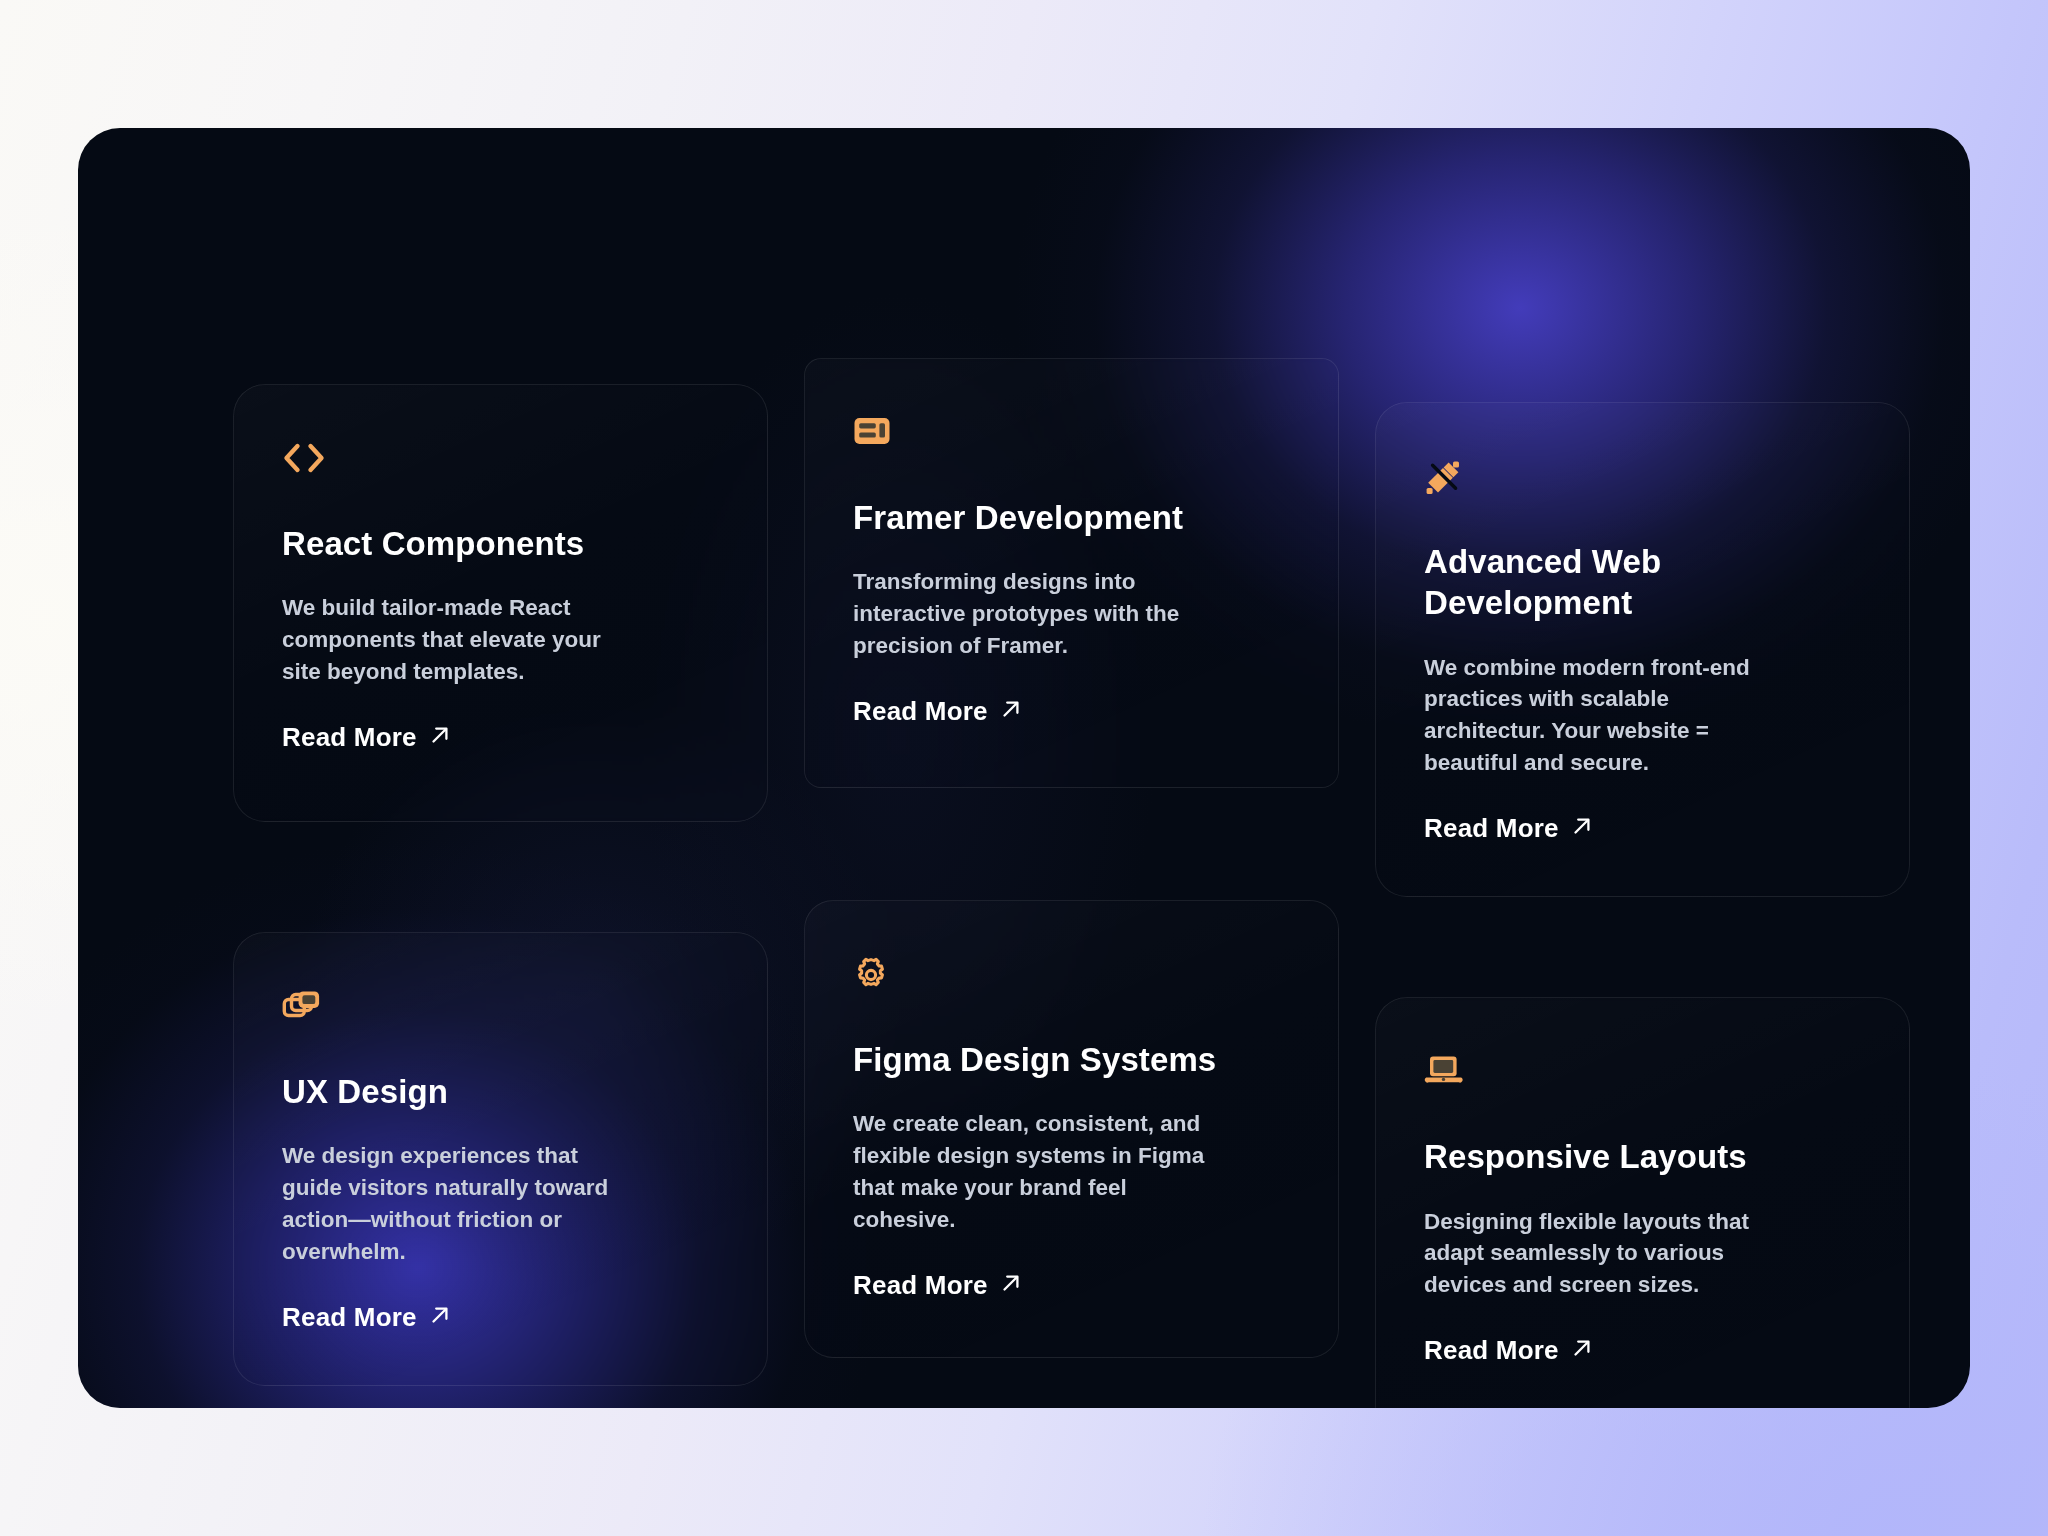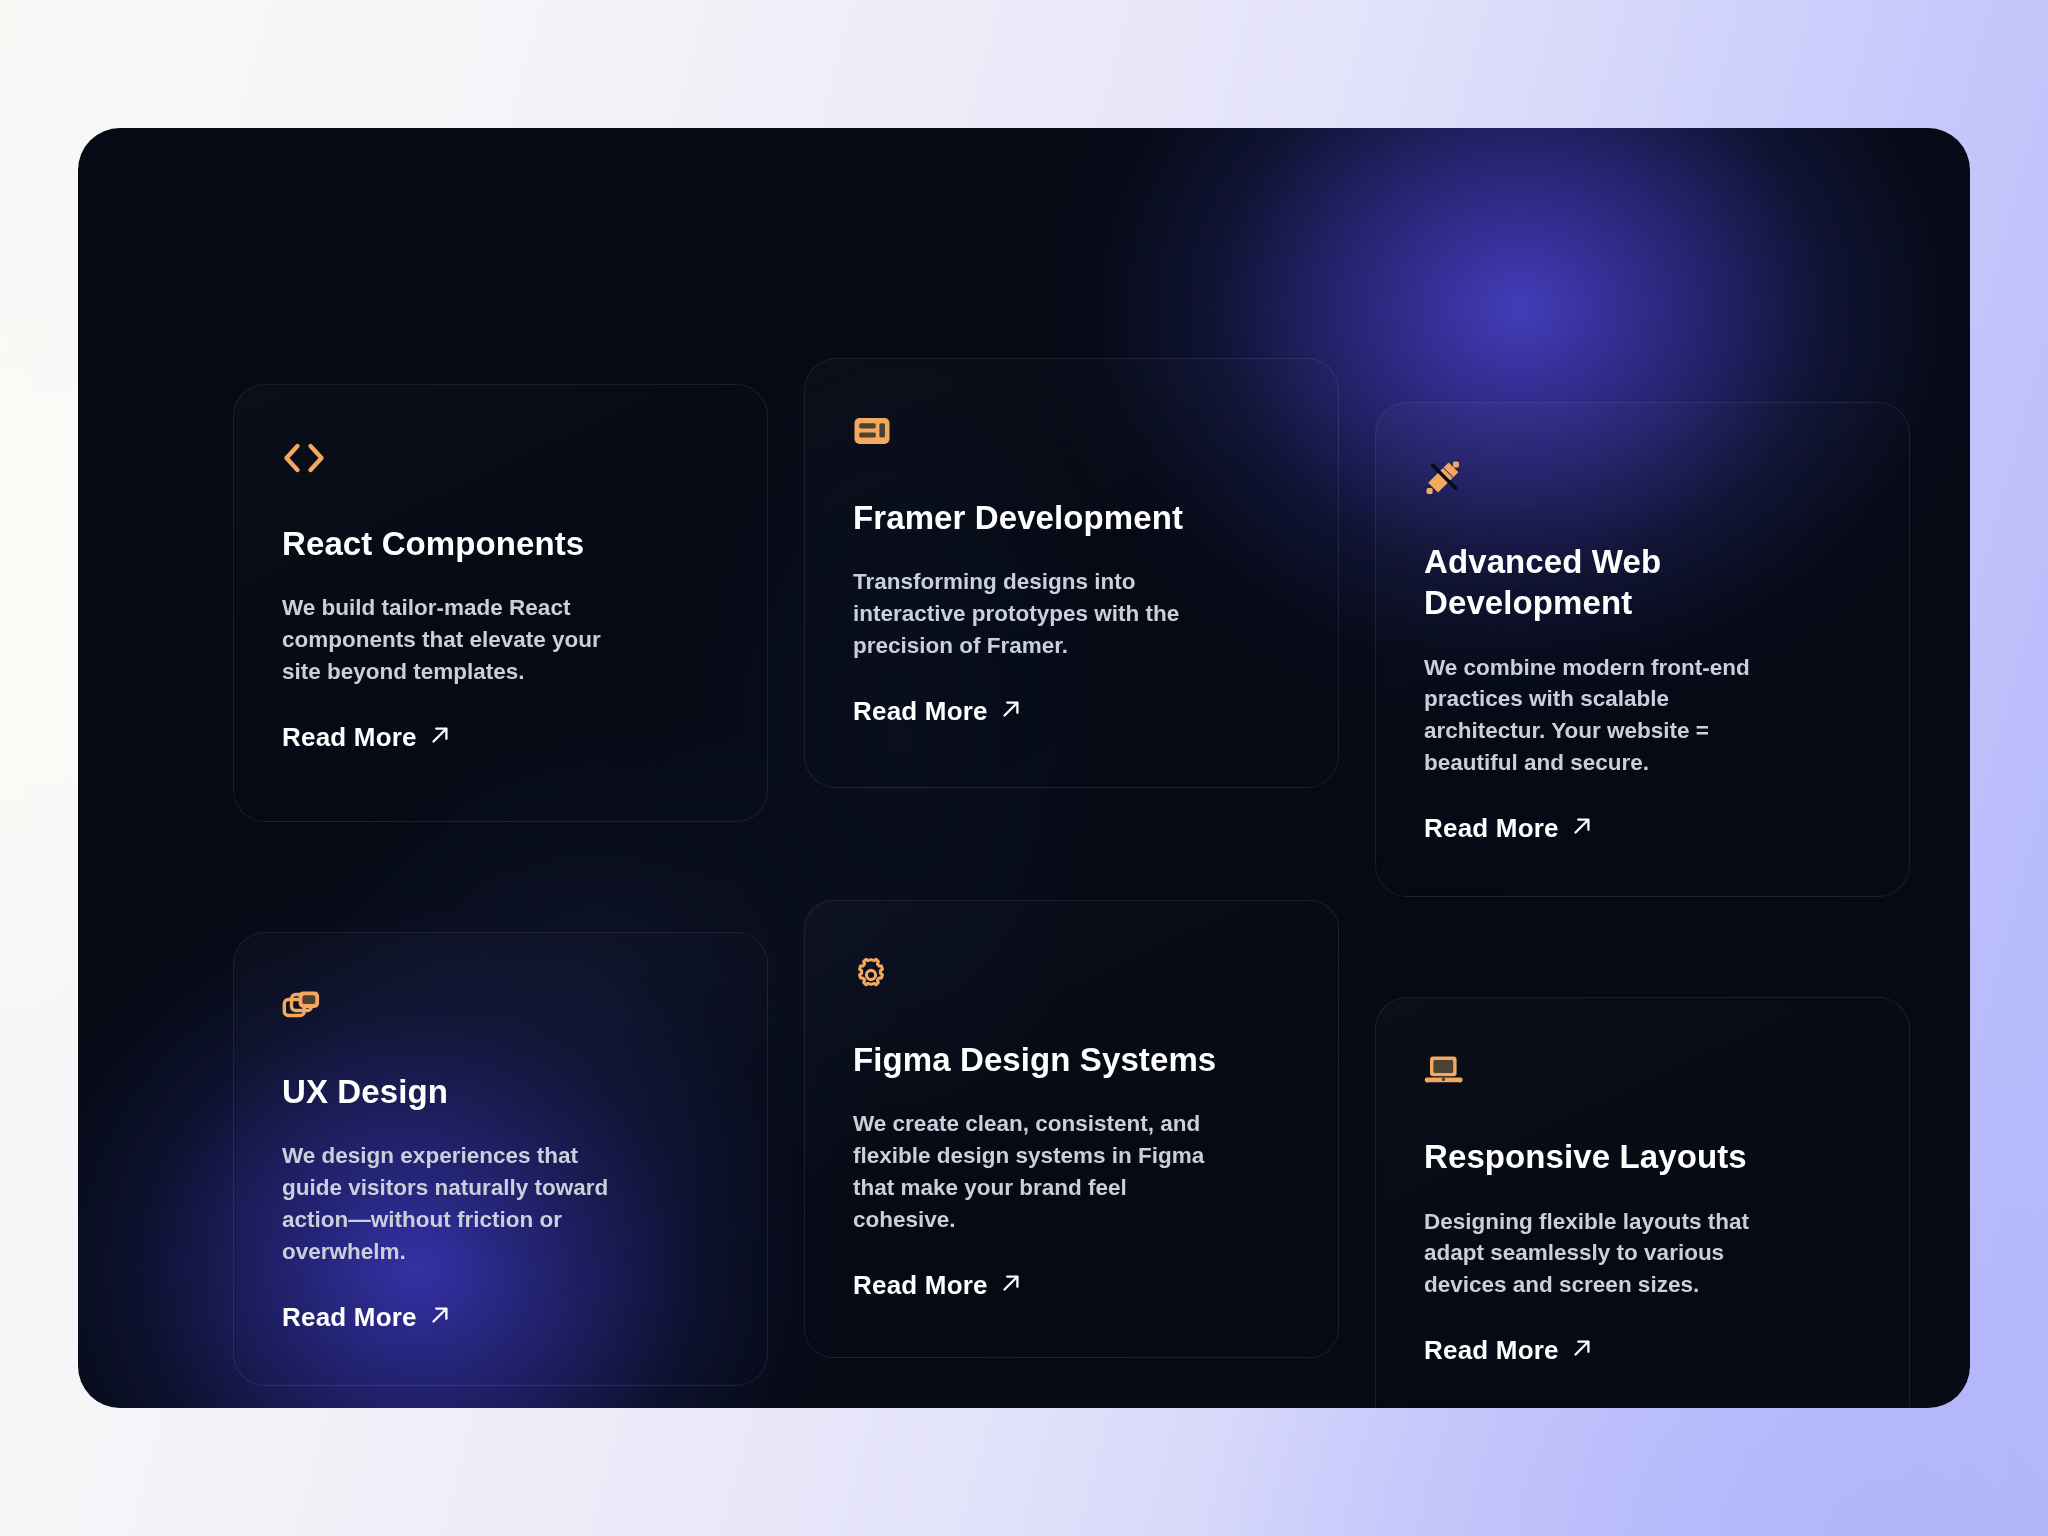--- a/index.html
+++ b/index.html
@@ -107,21 +107,21 @@
     border-radius:32px;
     padding:56px 48px 52px 48px;
     background:linear-gradient(155deg, rgba(255,255,255,0.022) 0%, rgba(255,255,255,0.004) 48%, rgba(255,255,255,0.0) 100%);
     backdrop-filter:blur(2px);
   }
 
   
   .c1 { margin-top:146px; min-height:438px; }
   .c4 { margin-top:110px; min-height:438px; }
 
-  .c2 { margin-top:120px; min-height:430px; }
+  .c2 { margin-top:120px; min-height:430px;border-radius:17px; }
   .c5 { margin-top:112px; min-height:458px;border-radius:29px; }
 
   .c3 { margin-top:164px; min-height:458px; }
   .c6 { margin-top:100px; min-height:442px; }
 
   .card-icon {
     display:block;
     height:44px;
     margin-bottom:38px;
     color:#f4a85d;

